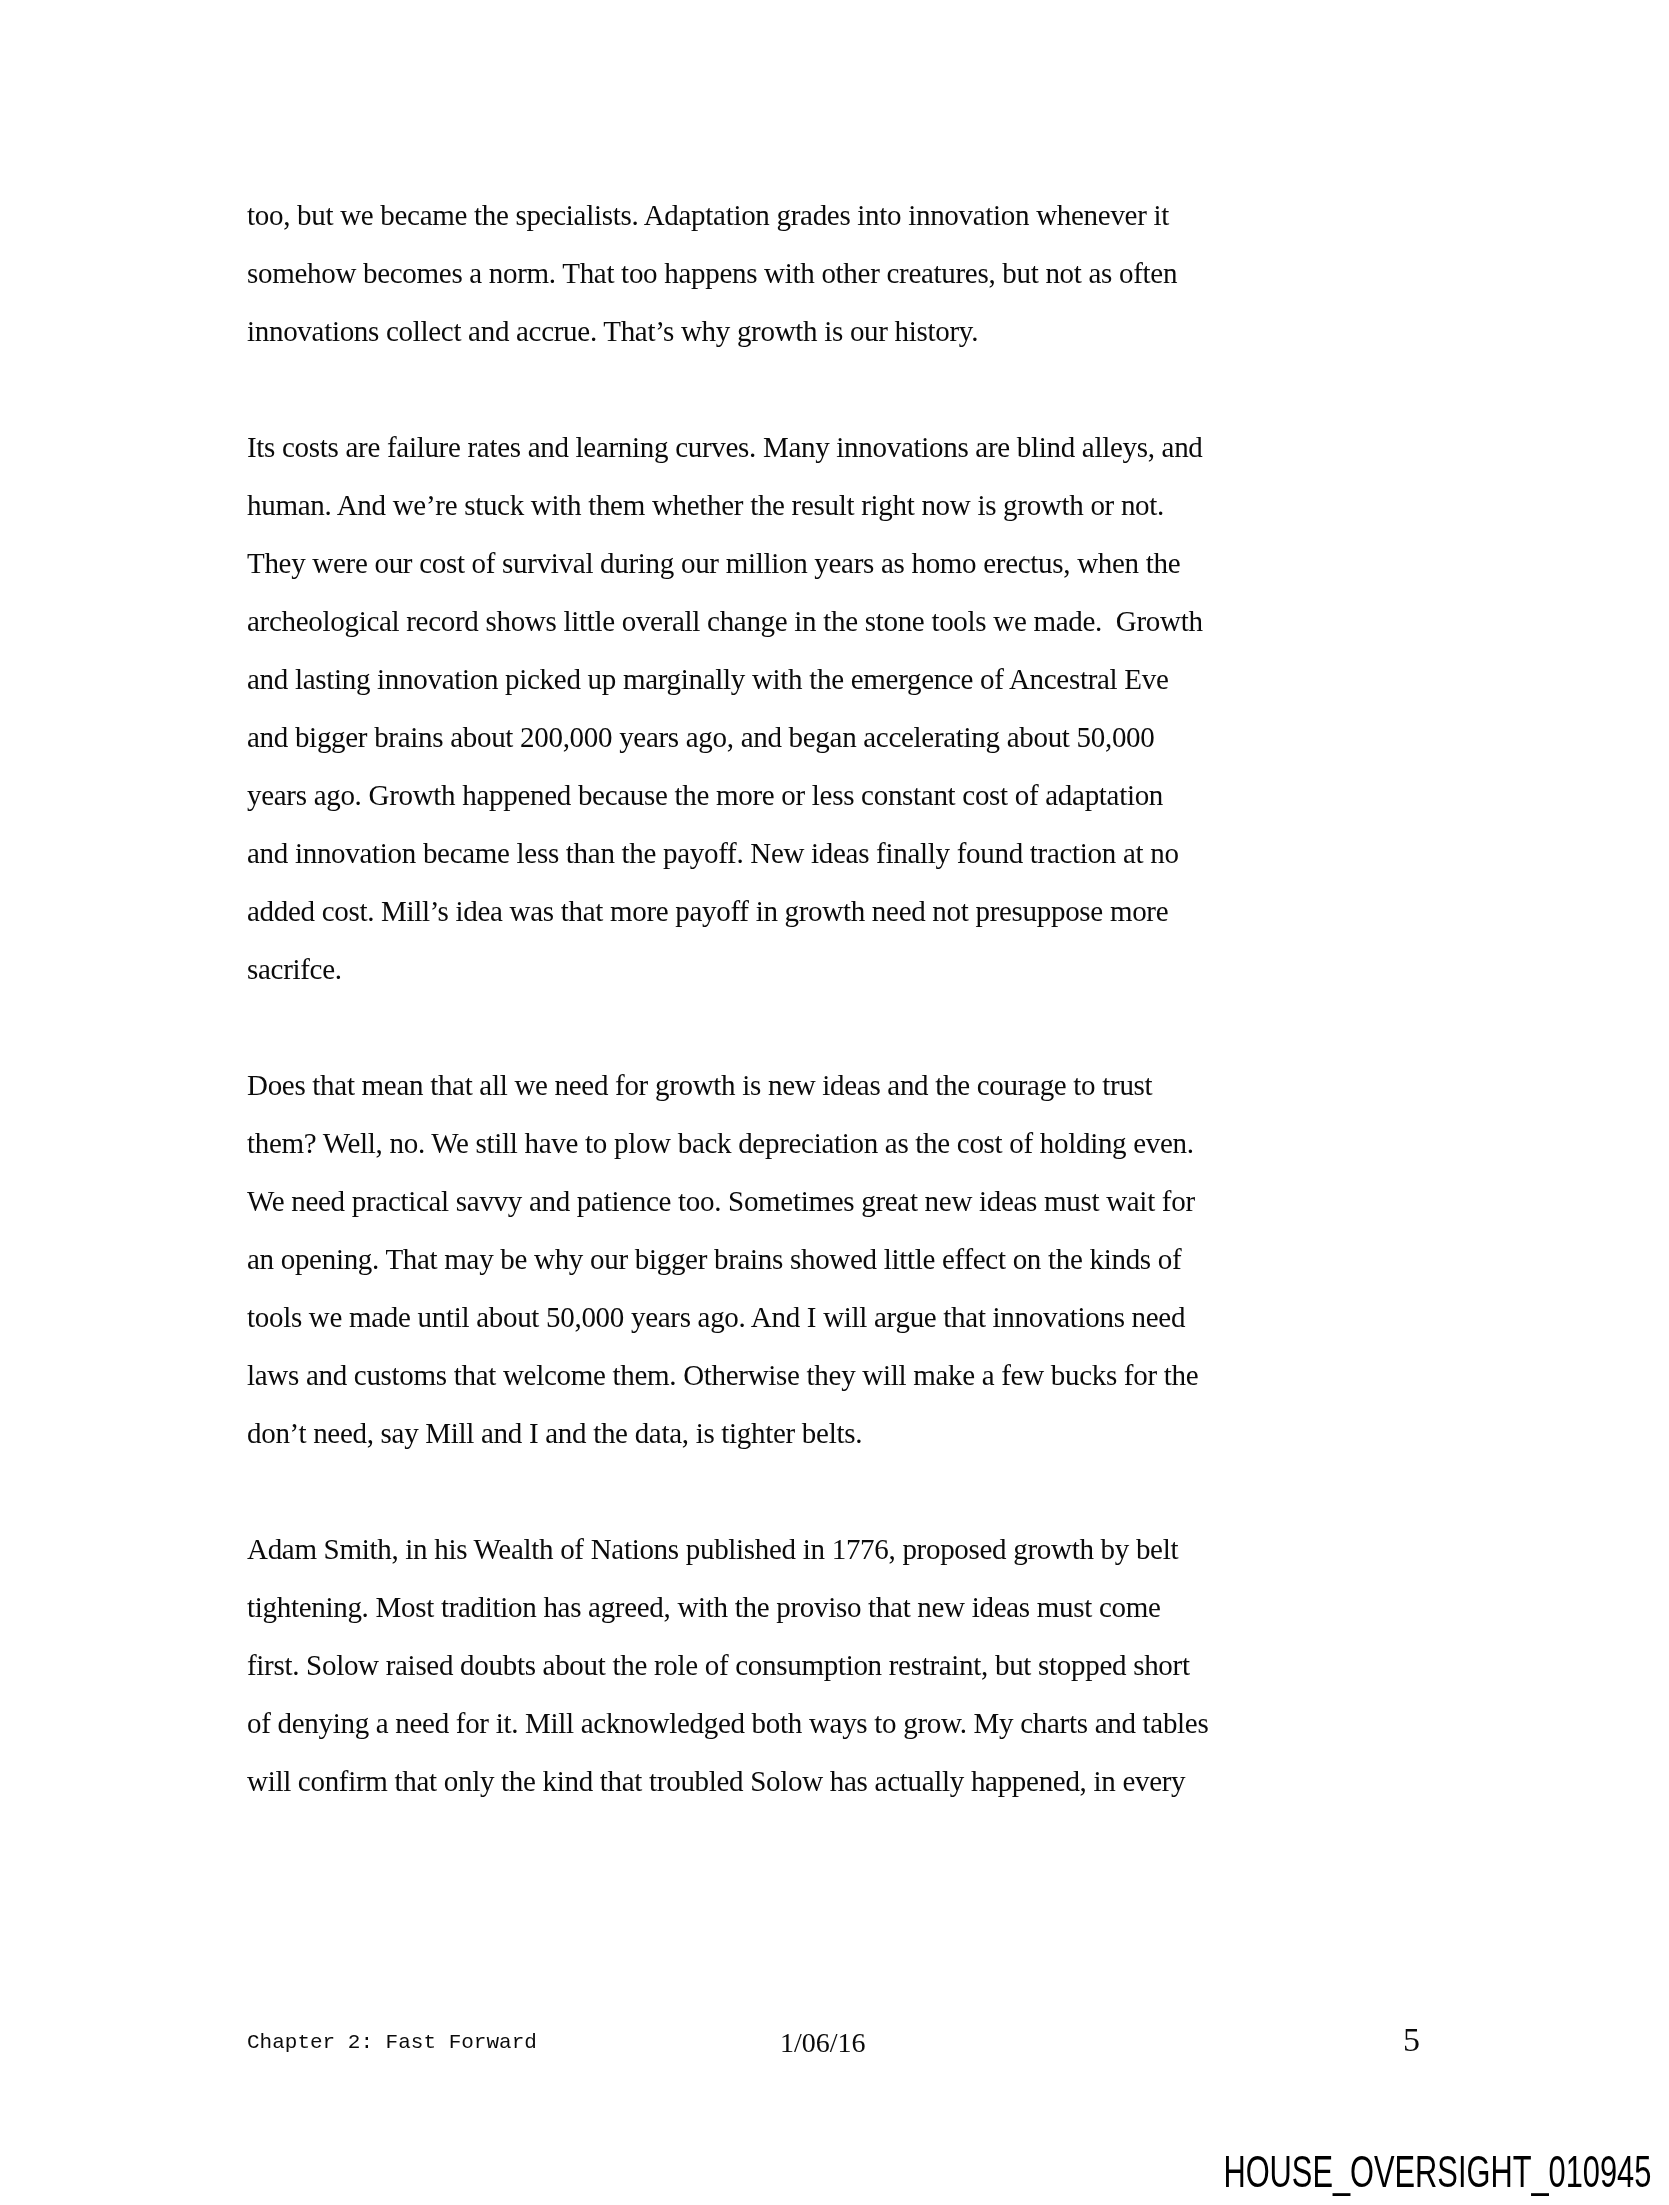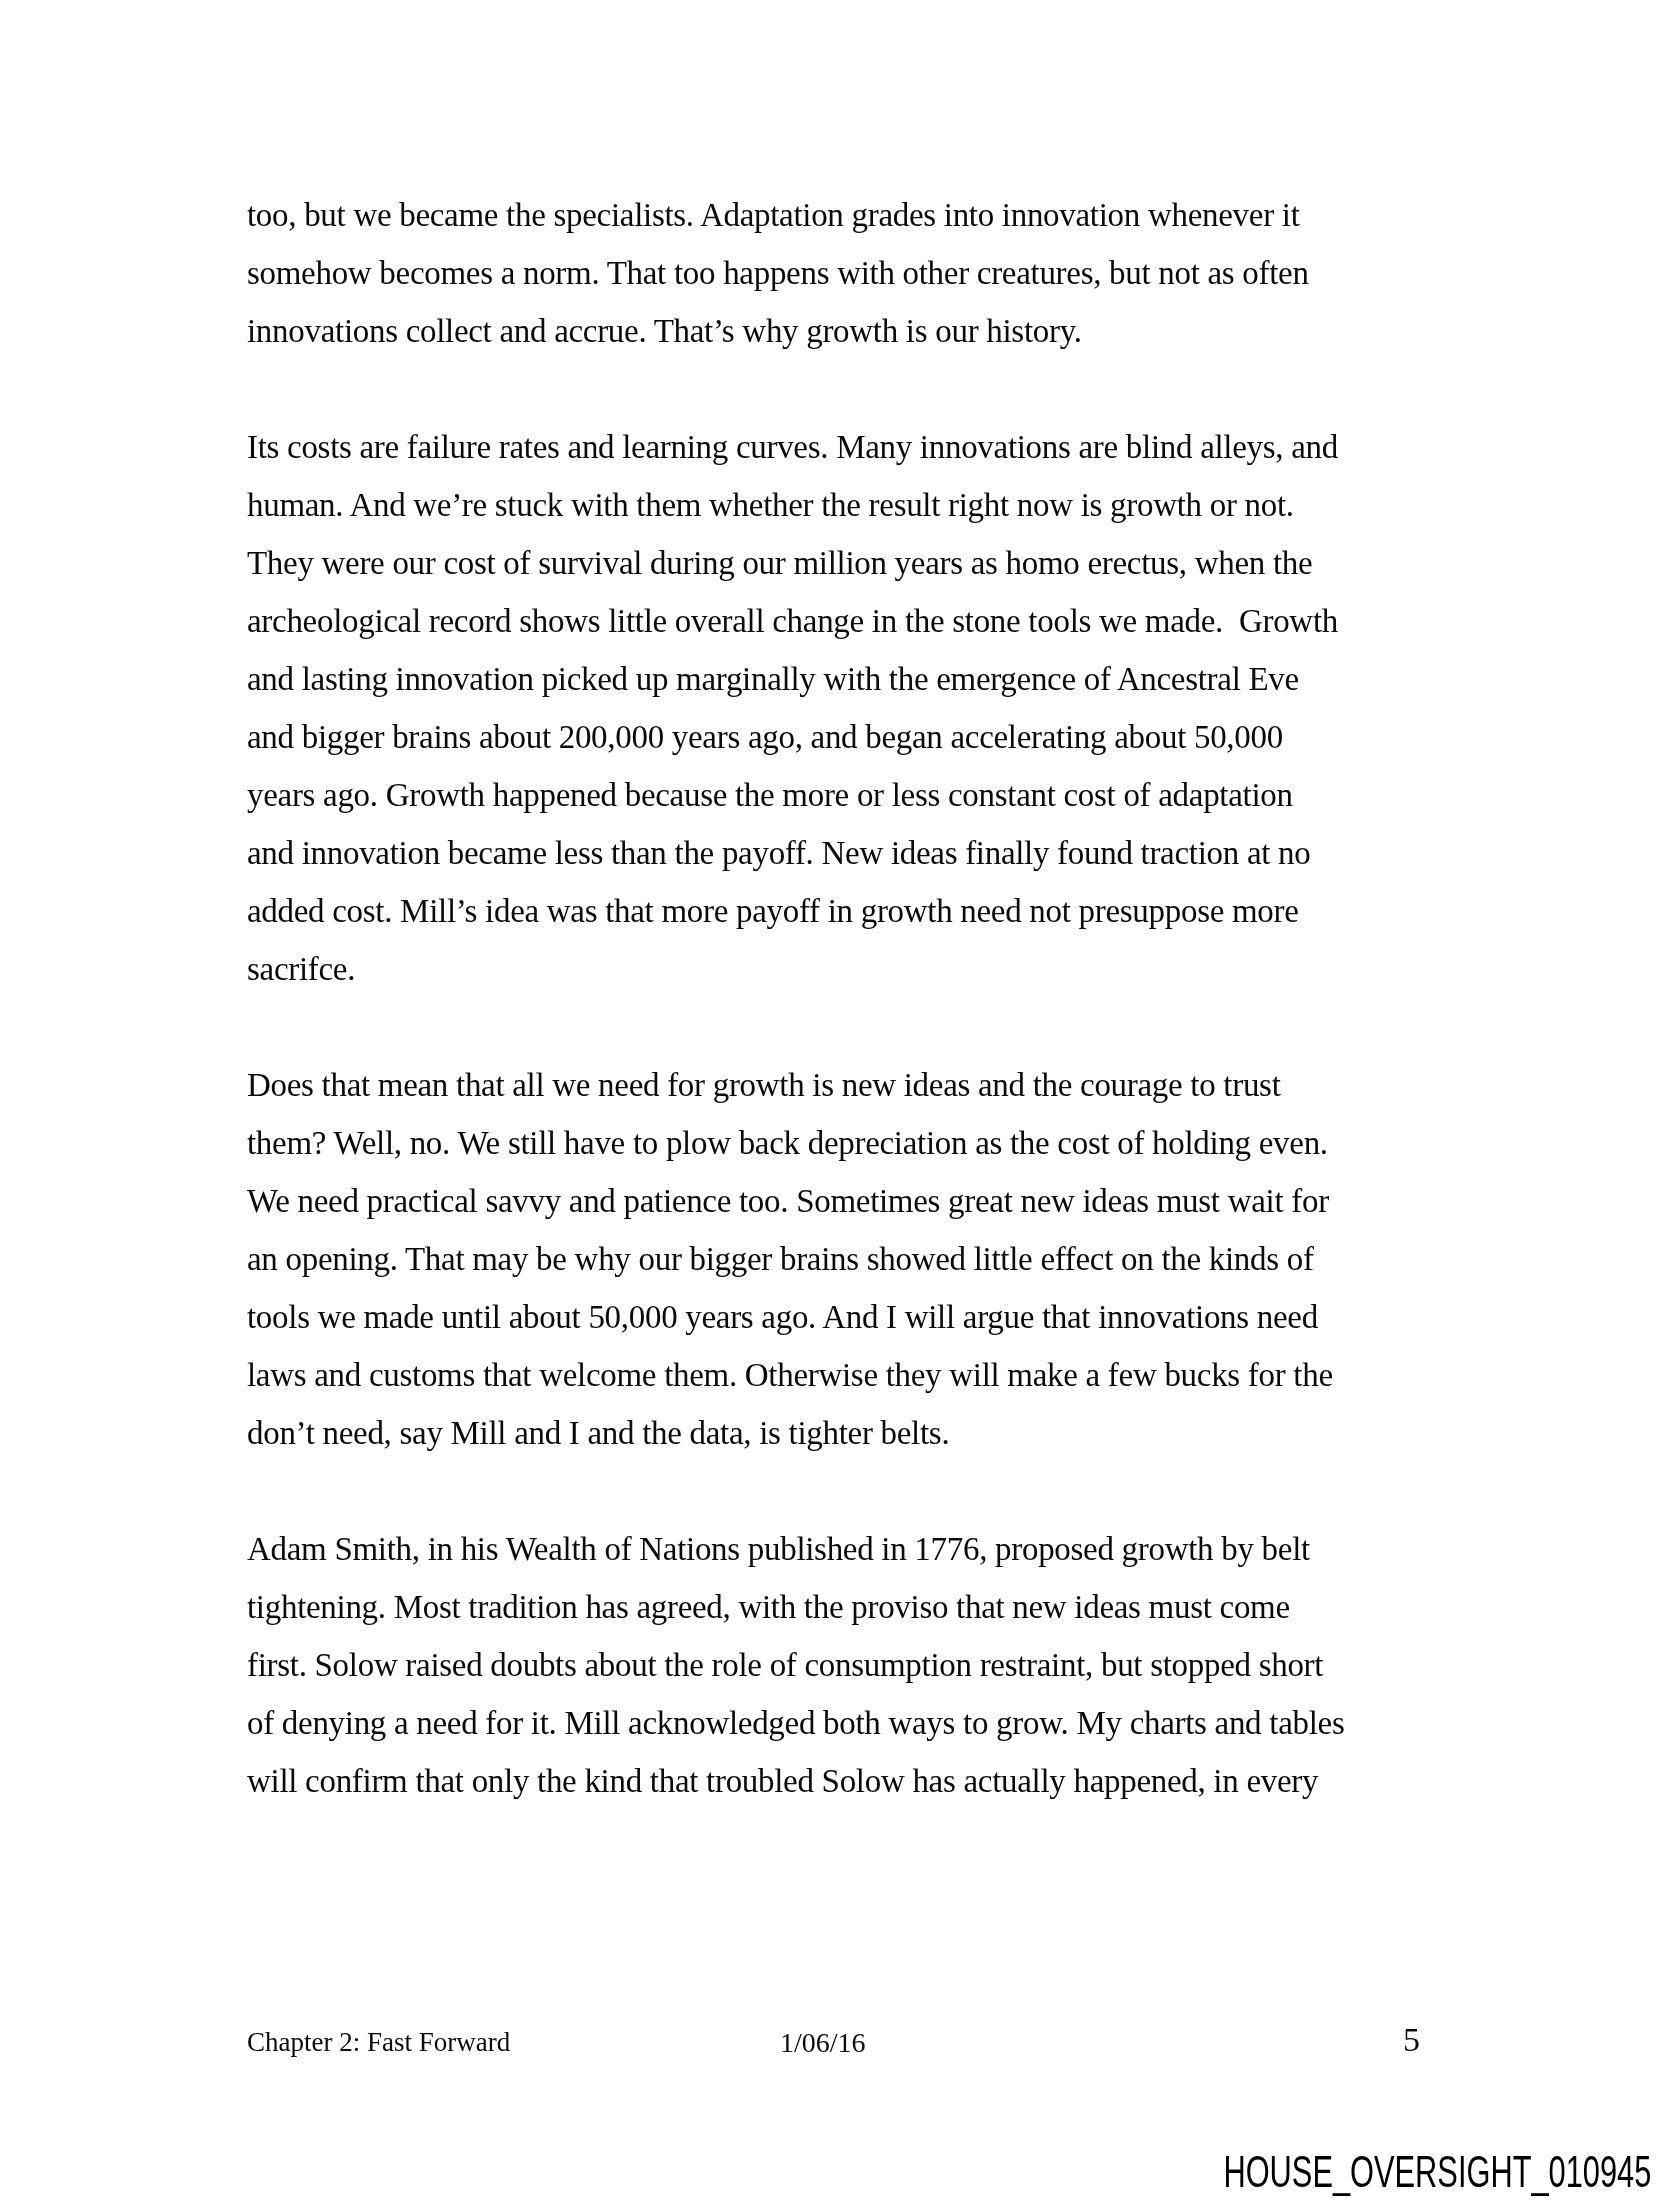--- a/index.html
+++ b/index.html
@@ -16,38 +16,39 @@
     position: absolute;
     left: 247px;
     top: 186px;
     width: 1178px;
   }
   .paragraph { margin: 0; }
   .paragraph:not(:last-child) { margin-bottom: 58px; }
   .line {
     height: 58px;
     line-height: 58px;
-    font-size: 33px;
+    font-size: 29px;
     letter-spacing: -0.3px;
     white-space: pre;
   }
   .italic { }
   .footer {
     position: absolute;
     top: 2023px;
     left: 0;
     width: 1669px;
     height: 39px;
   }
   .footer-chapter {
     position: absolute;
     left: 247px;
     top: 0;
     line-height: 39px;
-    font-size: 27px;
+    font-size: 21px;
+    font-family: Liberation Mono, monospace;
   }
   .footer-date {
     position: absolute;
     left: 780px;
     top: 0;
     line-height: 39px;
     font-size: 28px;
   }
   .footer-page-number {
     position: absolute;

